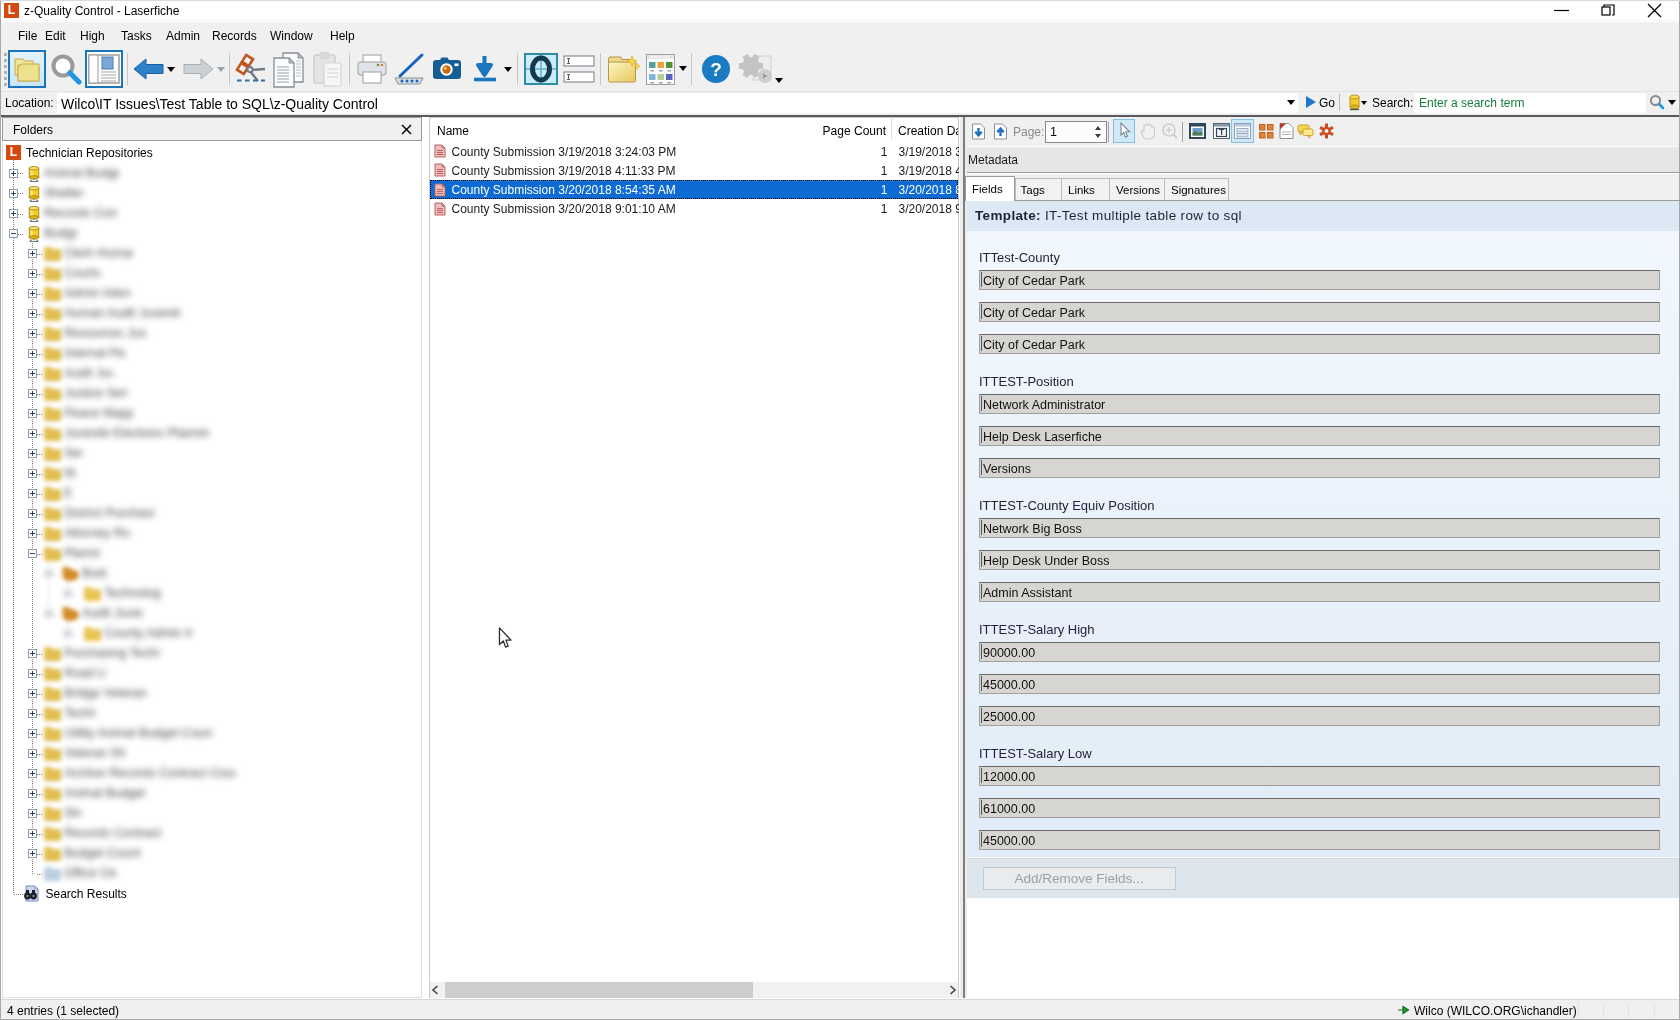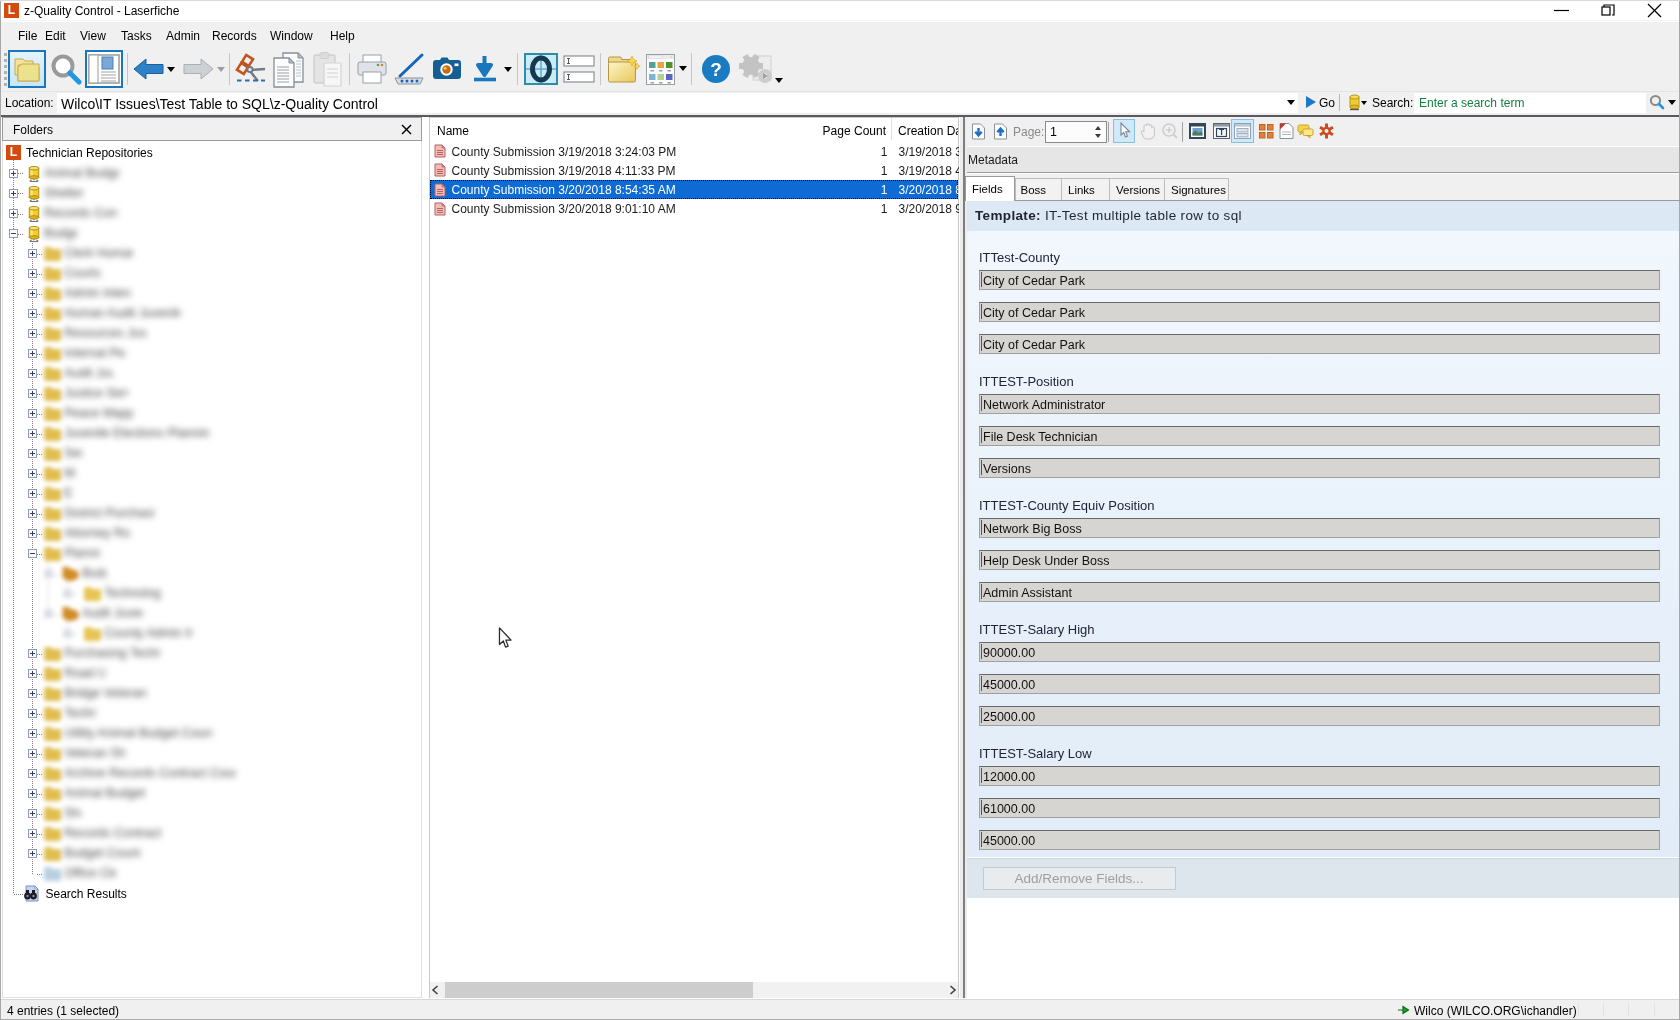--- a/index.html
+++ b/index.html
@@ -14,21 +14,21 @@
 <svg class="abs" style="left:1545px;top:0" width="135" height="21" viewBox="0 0 135 21">
     <line x1="9" y1="10.5" x2="24" y2="10.5" stroke="#000" stroke-width="1.2"></line>
     <rect x="57" y="7" width="8" height="8" fill="none" stroke="#000" stroke-width="1.2"></rect>
     <path d="M59 7 v-2 h10 v10 h-2" fill="none" stroke="#000" stroke-width="1.2"></path>
     <line x1="103" y1="4" x2="116" y2="17" stroke="#000" stroke-width="1.2"></line>
     <line x1="116" y1="4" x2="103" y2="17" stroke="#000" stroke-width="1.2"></line>
   </svg>
 <div class="abs" style="left:0;top:22px;width:1680px;height:69px;background:#f0f0f0"></div>
 <div class="abs" style="left:18px;top:29px;font-size:12px">File</div>
 <div class="abs" style="left:45px;top:29px;font-size:12px">Edit</div>
-<div class="abs" style="left:80px;top:29px;font-size:12px">View</div>
+<div class="abs" style="left:80px;top:29px;font-size:12px">High</div>
 <div class="abs" style="left:121px;top:29px;font-size:12px">Tasks</div>
 <div class="abs" style="left:166px;top:29px;font-size:12px">Admin</div>
 <div class="abs" style="left:212px;top:29px;font-size:12px">Records</div>
 <div class="abs" style="left:270px;top:29px;font-size:12px">Window</div>
 <div class="abs" style="left:330px;top:29px;font-size:12px">Help</div>
 <div class="abs" style="left:4px;top:53px;width:3px;height:34px;background:repeating-linear-gradient(to bottom,#b0b0b0 0 3px,#f0f0f0 3px 6px)"></div>
 <div class="abs" style="left:8px;top:50px;width:38px;height:38px;border:2px solid #1b75bc;background:linear-gradient(#e4f3fc,#c8e6f8)">
     <svg width="34" height="34" viewBox="0 0 34 34">
       <path d="M5 7 h8 l2 2 h8 v14 h-18 z" fill="#f3e49b" stroke="#c9a94e" stroke-width="1"></path>
       <path d="M8 13 h8 l2 2 h11 v14 h-21 z" fill="#f5e7a4" stroke="#c9a94e" stroke-width="1"></path>
@@ -741,21 +741,21 @@
     </g>
     <circle cx="8.5" cy="8" r="2" fill="#f0f0f0"></circle>
   </svg>
 <div class="abs" style="left:967px;top:146px;width:713px;height:27px;background:#e6e6e6;border-top:1px solid #fdfdfd;border-bottom:1px solid #9a9a9a"></div>
 <div class="abs" style="left:968px;top:153px;font-size:12px;color:#1a1a1a">Metadata</div>
 <div class="abs" style="left:967px;top:174px;width:713px;height:27px;background:#f0f0f0"></div>
 <div class="abs" style="left:1014.5px;top:178px;width:214.5px;height:23px;background:#f2f2f2;border:1px solid #bcbcbc;border-bottom:none"></div>
 <div class="abs" style="left:1060.5px;top:178px;width:1px;height:22px;background:#bcbcbc"></div>
 <div class="abs" style="left:1109px;top:178px;width:1px;height:22px;background:#bcbcbc"></div>
 <div class="abs" style="left:1163.5px;top:178px;width:1px;height:22px;background:#bcbcbc"></div>
-<div class="abs" style="left:1020.5px;top:184px;font-size:11.5px">Boss</div>
+<div class="abs" style="left:1020.5px;top:184px;font-size:11.5px">Tags</div>
 <div class="abs" style="left:1068px;top:184px;font-size:11.5px">Links</div>
 <div class="abs" style="left:1116px;top:184px;font-size:11.5px">Versions</div>
 <div class="abs" style="left:1171px;top:184px;font-size:11.5px">Signatures</div>
 <div class="abs" style="left:967px;top:200px;width:713px;height:1px;background:#9a9a9a;z-index:2"></div>
 <div class="abs" style="left:964.5px;top:176px;width:50px;height:25px;background:#fff;border:1px solid #9a9a9a;border-bottom:none;z-index:3"></div>
 <div class="abs" style="left:972px;top:183px;font-size:11.5px;z-index:4">Fields</div>
 <div class="abs" style="left:967px;top:201px;width:713px;height:30px;background:#dce8f3"></div>
 <div class="abs" style="left:975px;top:208px;font-size:13.5px;letter-spacing:0.35px;color:#1e2430"><b>Template:</b> IT-Test multiple table row to sql</div>
 <div class="abs" style="left:967px;top:231px;width:713px;height:626px;background:linear-gradient(#f1f7fd,#e1ecf8)"></div>
 <div class="abs" style="left:979px;top:250px;font-size:13px;color:#23233a">ITTest-County</div>
@@ -767,21 +767,21 @@
 <div class="abs" style="left:983px;top:305.5px;font-size:12.5px;color:#111">City of Cedar Park</div>
 <div class="abs" style="left:979px;top:334px;width:681px;height:20px;background:#d6d5d2;border:1px solid #a0a0a0;border-top-color:#686868"></div>
 <div class="abs" style="left:980.5px;top:335.5px;width:1px;height:15px;background:#555"></div>
 <div class="abs" style="left:983px;top:337.5px;font-size:12.5px;color:#111">City of Cedar Park</div>
 <div class="abs" style="left:979px;top:374px;font-size:13px;color:#23233a">ITTEST-Position</div>
 <div class="abs" style="left:979px;top:394px;width:681px;height:20px;background:#d6d5d2;border:1px solid #a0a0a0;border-top-color:#686868"></div>
 <div class="abs" style="left:980.5px;top:395.5px;width:1px;height:15px;background:#555"></div>
 <div class="abs" style="left:983px;top:397.5px;font-size:12.5px;color:#111">Network Administrator</div>
 <div class="abs" style="left:979px;top:426px;width:681px;height:20px;background:#d6d5d2;border:1px solid #a0a0a0;border-top-color:#686868"></div>
 <div class="abs" style="left:980.5px;top:427.5px;width:1px;height:15px;background:#555"></div>
-<div class="abs" style="left:983px;top:429.5px;font-size:12.5px;color:#111">File Desk Technician</div>
+<div class="abs" style="left:983px;top:429.5px;font-size:12.5px;color:#111">Help Desk Laserfiche</div>
 <div class="abs" style="left:979px;top:458px;width:681px;height:20px;background:#d6d5d2;border:1px solid #a0a0a0;border-top-color:#686868"></div>
 <div class="abs" style="left:980.5px;top:459.5px;width:1px;height:15px;background:#555"></div>
 <div class="abs" style="left:983px;top:461.5px;font-size:12.5px;color:#111">Versions</div>
 <div class="abs" style="left:979px;top:498px;font-size:13px;color:#23233a">ITTEST-County Equiv Position</div>
 <div class="abs" style="left:979px;top:518px;width:681px;height:20px;background:#d6d5d2;border:1px solid #a0a0a0;border-top-color:#686868"></div>
 <div class="abs" style="left:980.5px;top:519.5px;width:1px;height:15px;background:#555"></div>
 <div class="abs" style="left:983px;top:521.5px;font-size:12.5px;color:#111">Network Big Boss</div>
 <div class="abs" style="left:979px;top:550px;width:681px;height:20px;background:#d6d5d2;border:1px solid #a0a0a0;border-top-color:#686868"></div>
 <div class="abs" style="left:980.5px;top:551.5px;width:1px;height:15px;background:#555"></div>
 <div class="abs" style="left:983px;top:553.5px;font-size:12.5px;color:#111">Help Desk Under Boss</div>

